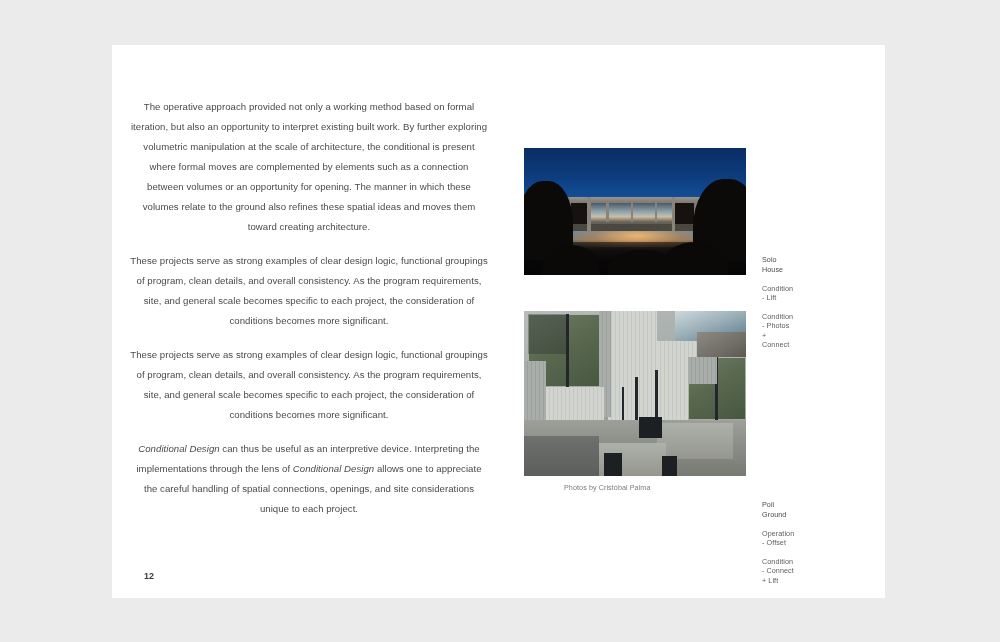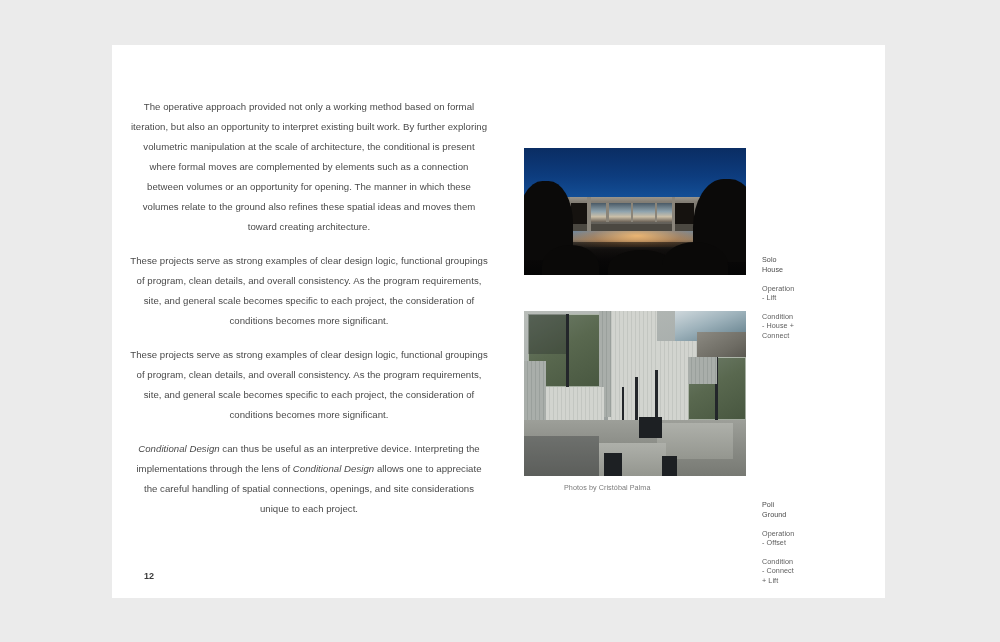--- a/index.html
+++ b/index.html
@@ -261,22 +261,22 @@
 
         <div class="solo-tree" style="left:-3%;bottom:12%;width:25%;height:62%;"></div>
         <div class="solo-tree" style="left:76%;bottom:10%;width:30%;height:66%;"></div>
         <div class="solo-scrub" style="left:8%;width:26%;height:24%;"></div>
         <div class="solo-scrub" style="left:38%;width:30%;height:20%;"></div>
         <div class="solo-scrub" style="left:62%;width:30%;height:26%;"></div>
       </div>
 
       <div class="figure-caption" id="caption-solo">
         <span class="caption-title">Solo House</span>
-        <span class="caption-line">Operation - Lift</span>
-        <span class="caption-line">Condition - House + Connect</span>
+        <span class="caption-line">Condition - Lift</span>
+        <span class="caption-line">Condition - Photos + Connect</span>
       </div>
     </div>
 
     <div class="figure-block" id="figure-poli">
       <div class="figure-photo" id="photo-poli" title="Poli House interior courtyard viewed from above, concrete walls with openings to sea and landscape">
         <div class="poli-base"></div>
 
         <div class="poli-window" style="left:2%;top:2%;width:36%;height:44%;"></div>
         <div class="poli-mull" style="left:19%;top:2%;width:1.4%;height:44%;"></div>
         <div class="poli-shadow" style="left:2%;top:2%;width:17%;height:24%;"></div>

